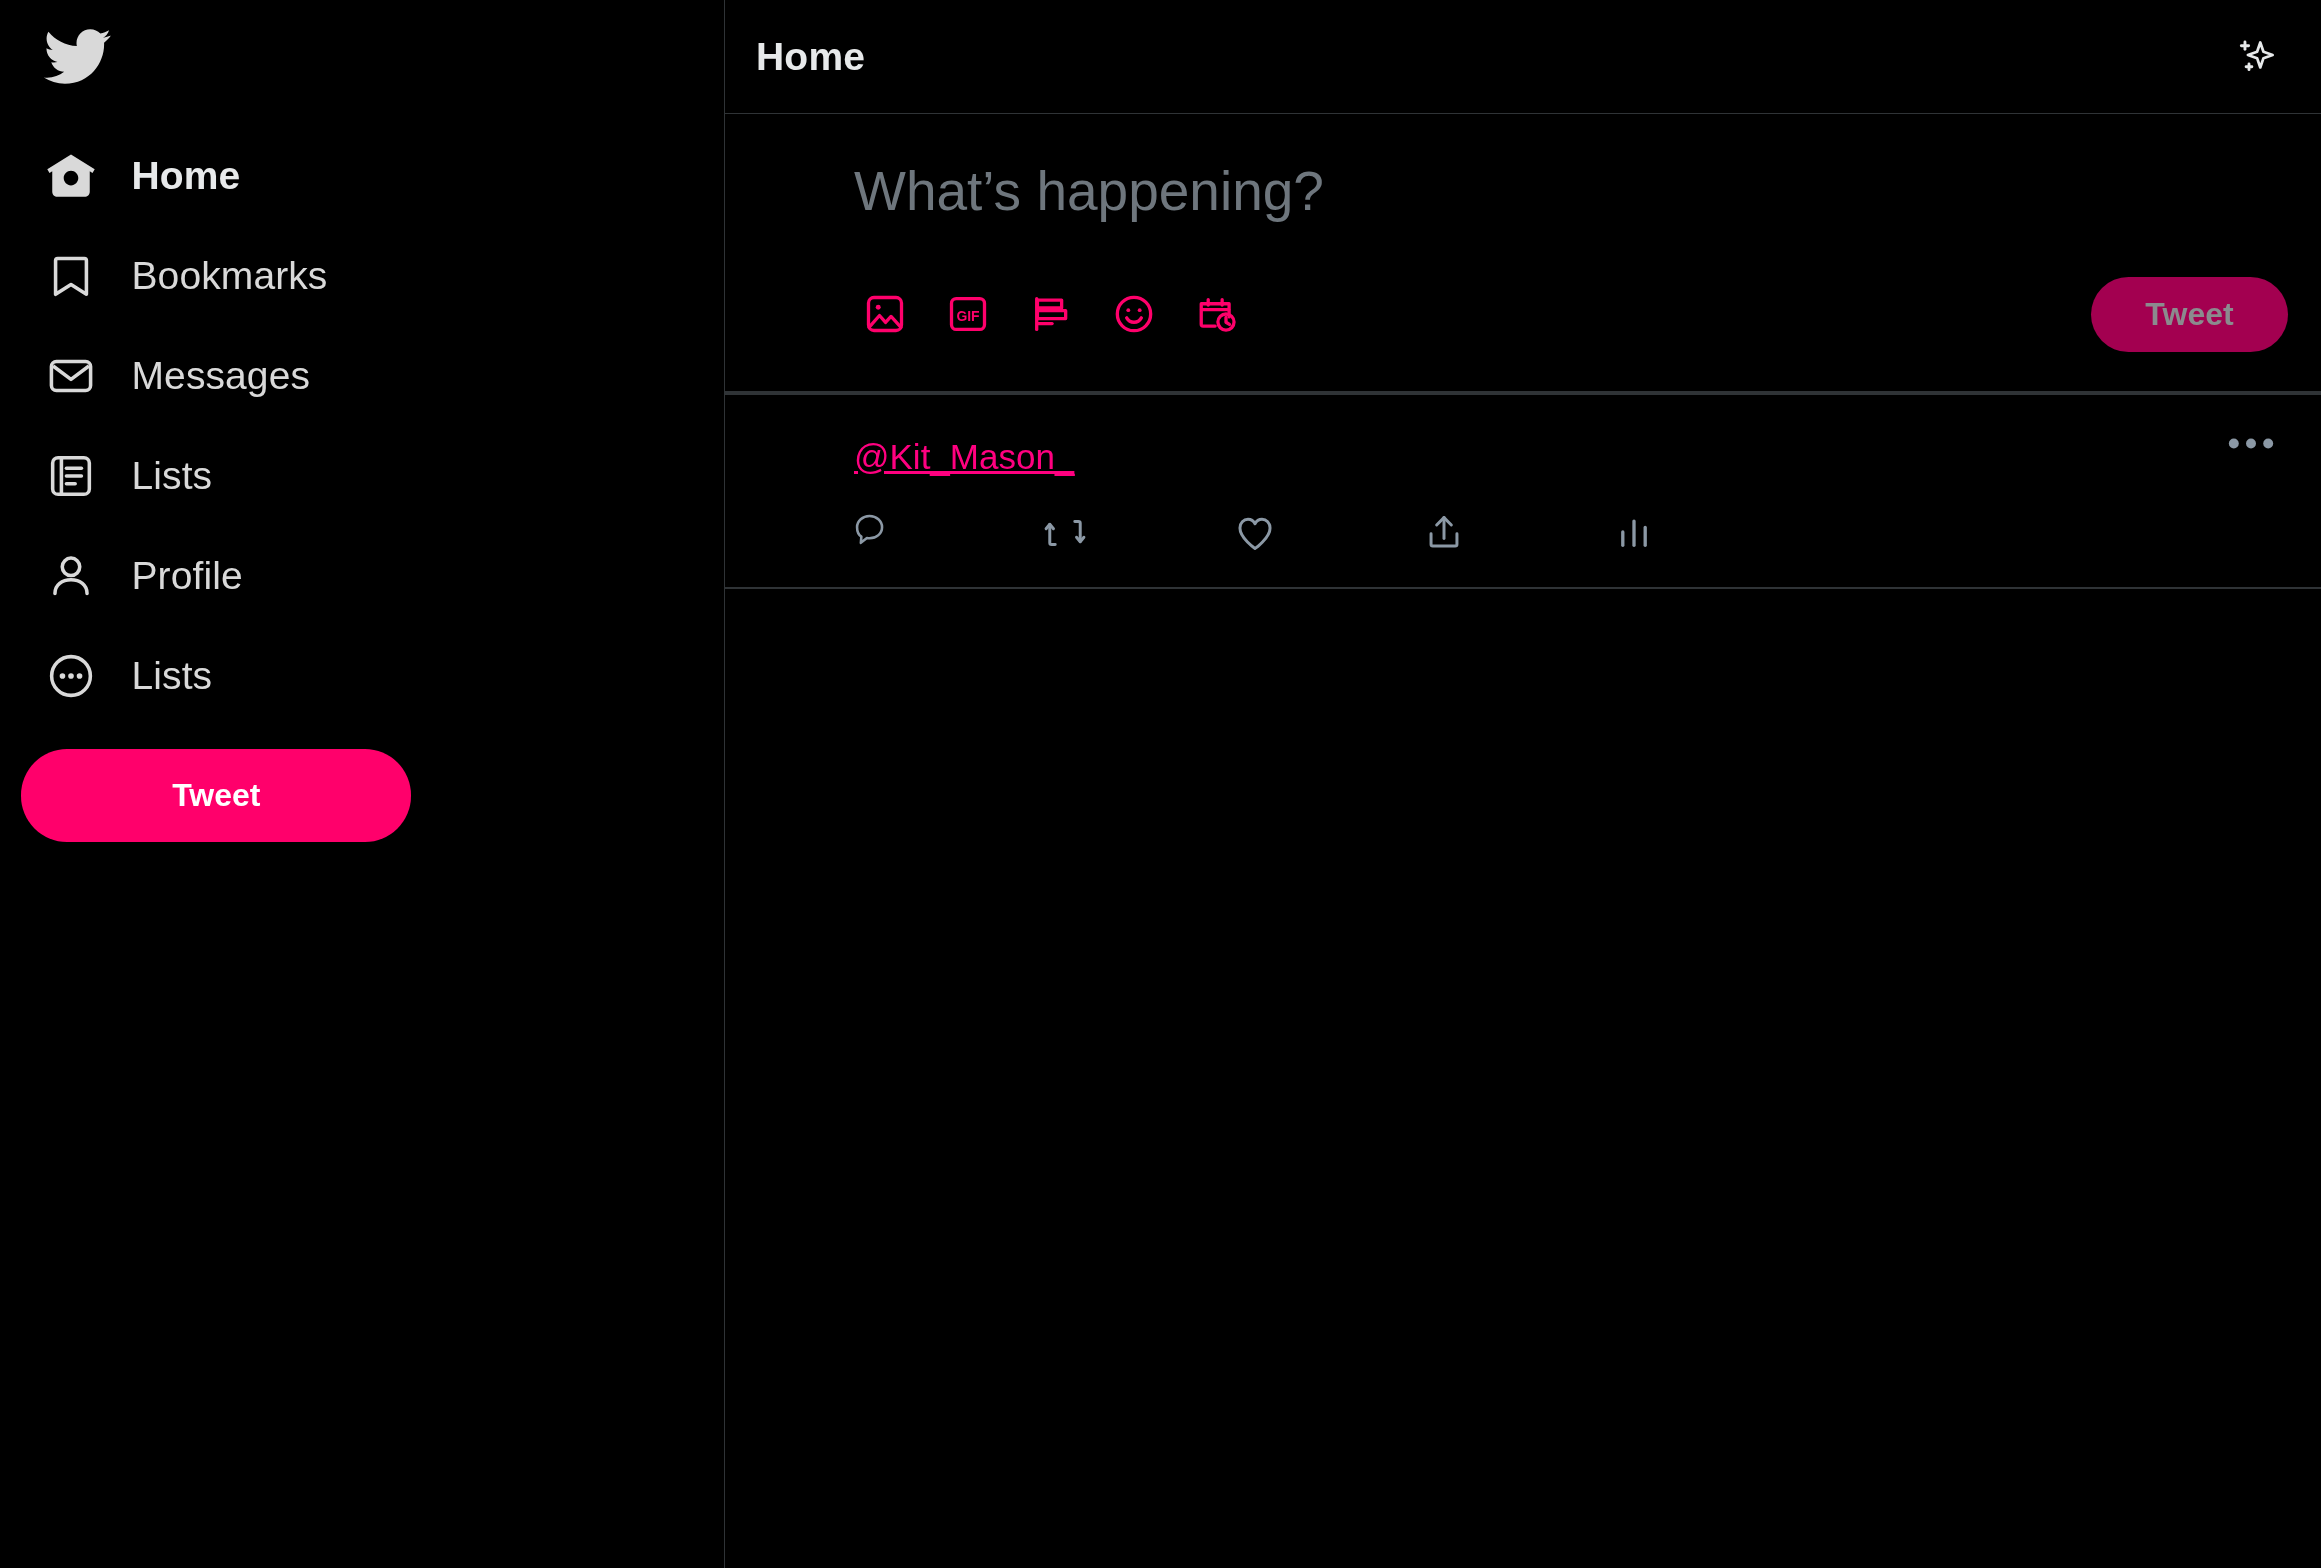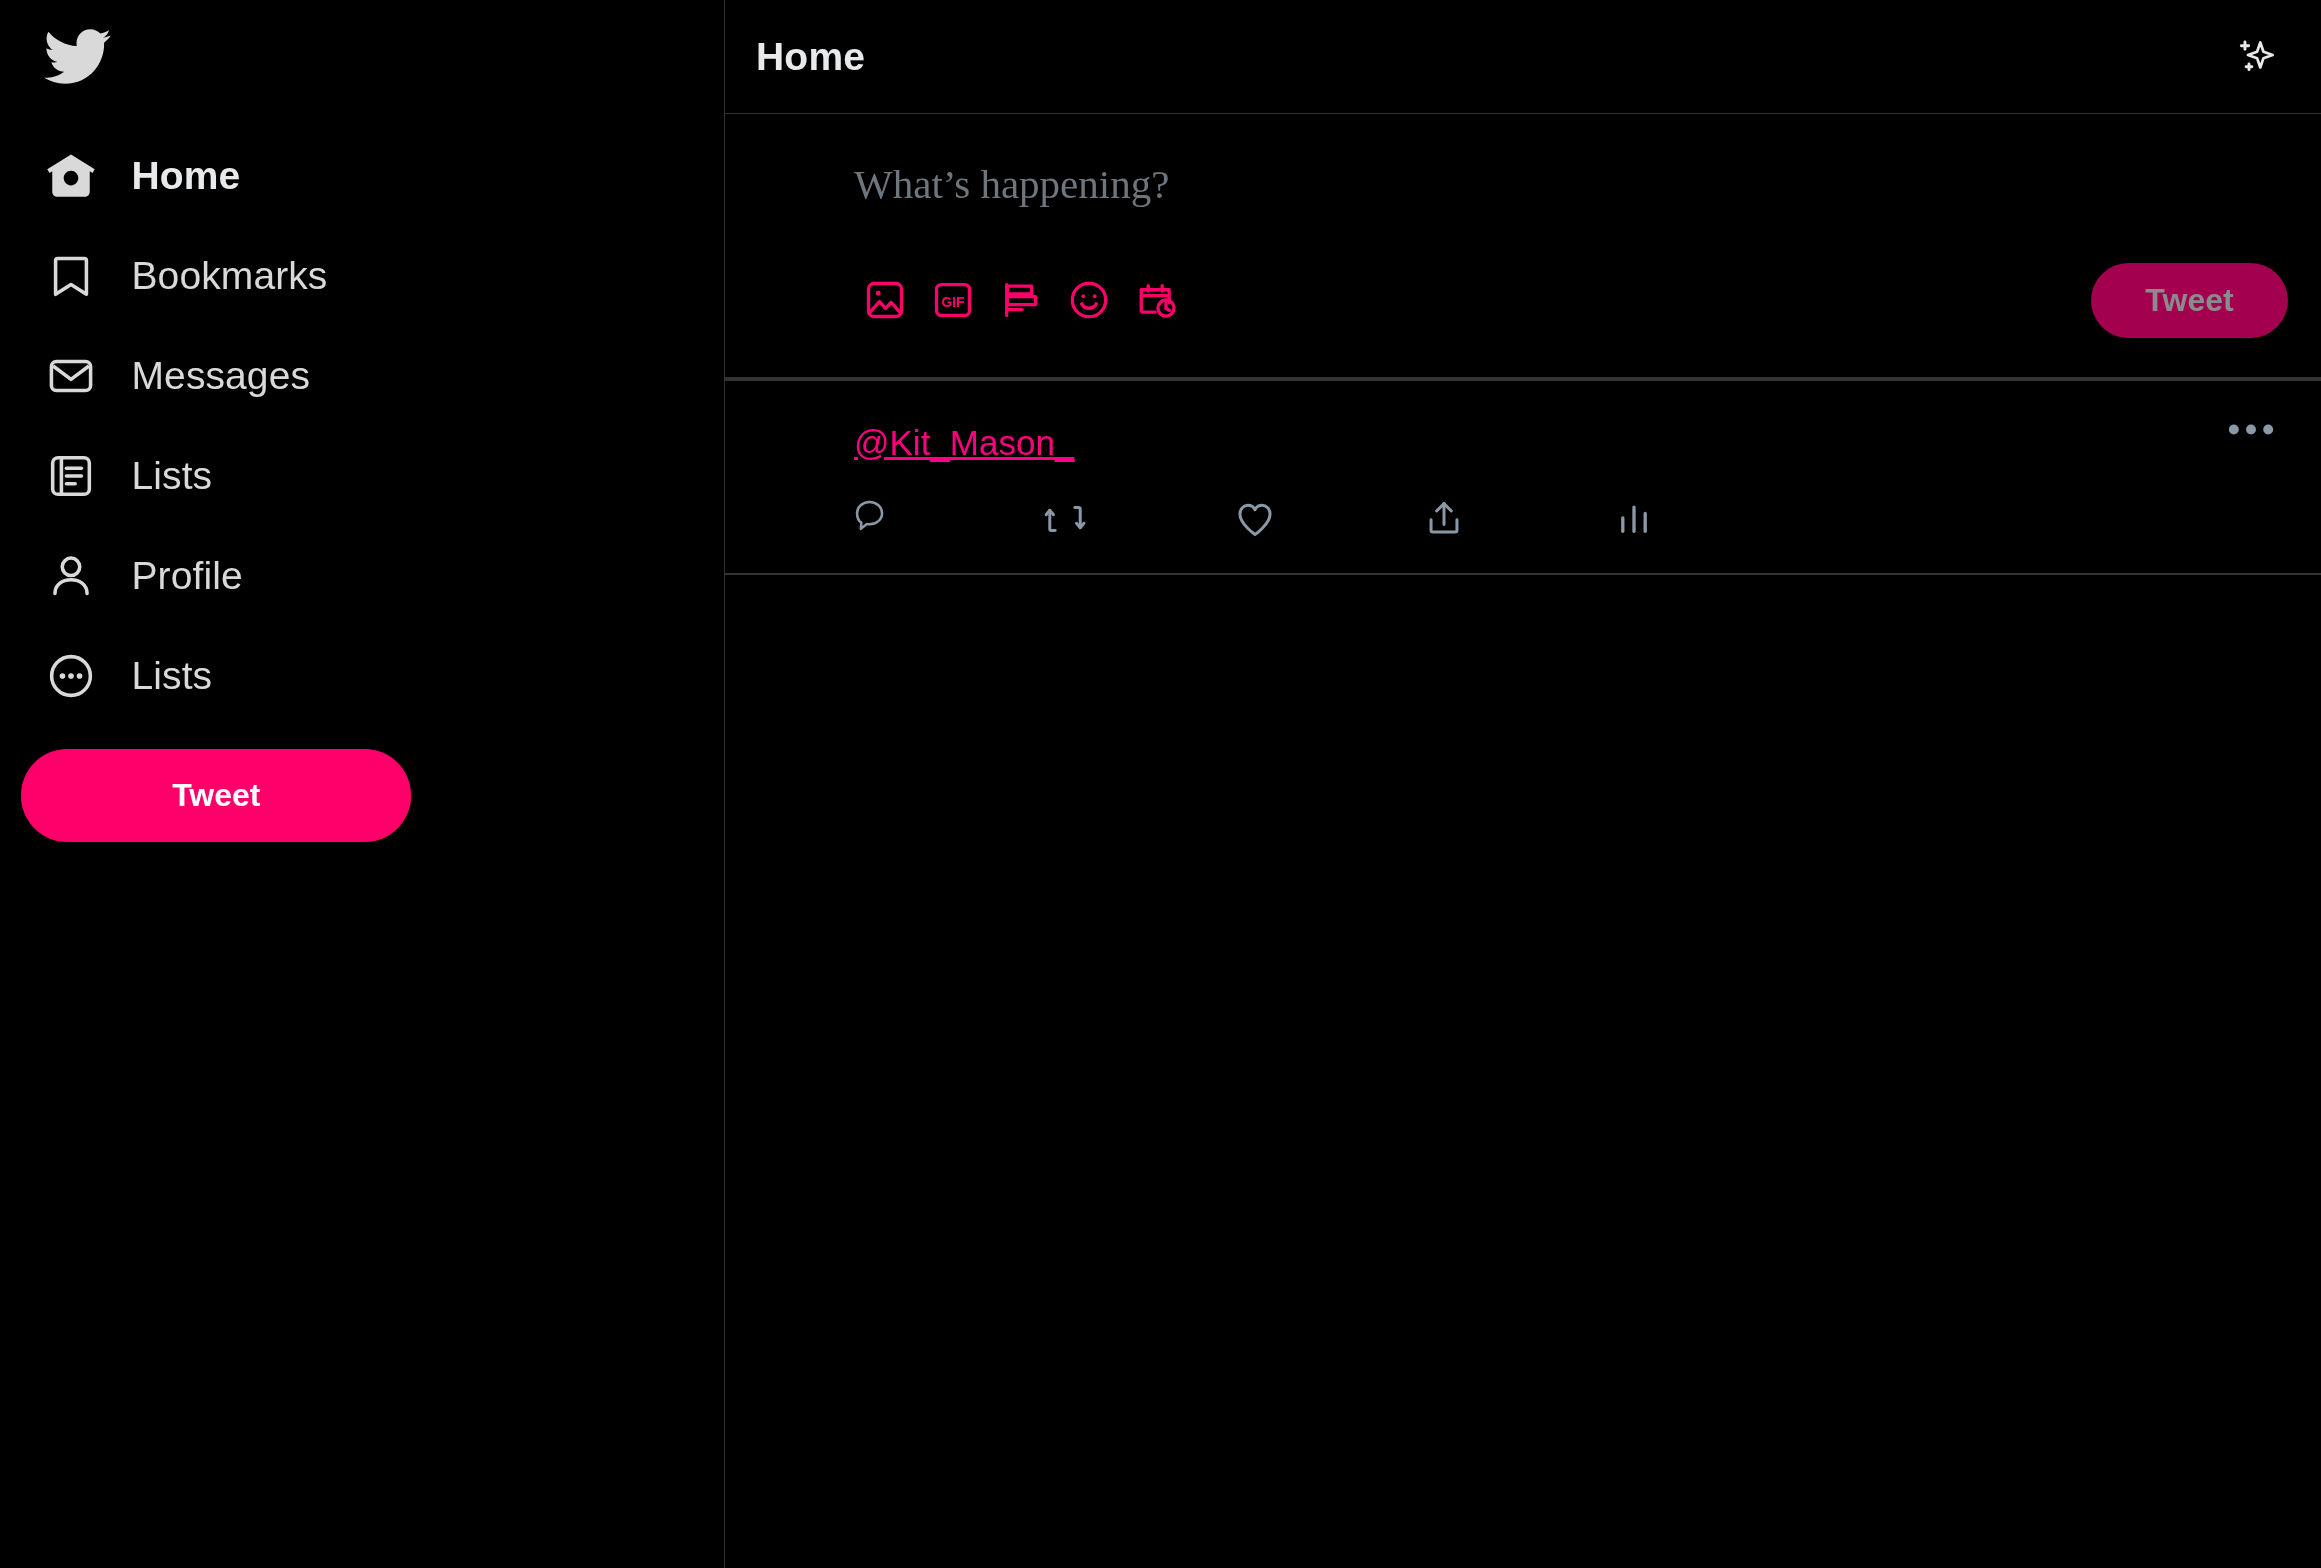--- a/index.html
+++ b/index.html
@@ -120,36 +120,35 @@
   .sparkle-btn svg { width: 46px; height: 46px; display:block; }
 
   
   .compose {
     border-bottom: 4.8px solid #2f3336;
     padding: 42px 33px 39px 129px;
     display: flex;
     flex-direction: column;
   }
   .compose-placeholder {
-    font-size: 41px;
+    font-size: 55px;
     color: #6e767d;
     line-height: 1;
     padding-top: 7.7px;
     padding-bottom: 58px;
     cursor: text;
-    font-family: Liberation Serif, serif;
   }
   .compose-row {
     display: flex;
     align-items: center;
   }
   .compose-tools {
     display: flex;
     align-items: center;
-    gap: 6px;
+    gap: 21px;
   }
   .tool-btn {
     width: 62px; height: 62px;
     display: flex; align-items: center; justify-content: center;
     background: none; border: none; cursor: pointer; padding: 0;
   }
   .tool-btn svg { width: 44px; height: 44px; display: block; }
   .compose-spacer { flex: 1 1 auto; }
   .tweet-btn-compose {
     width: 197px;

